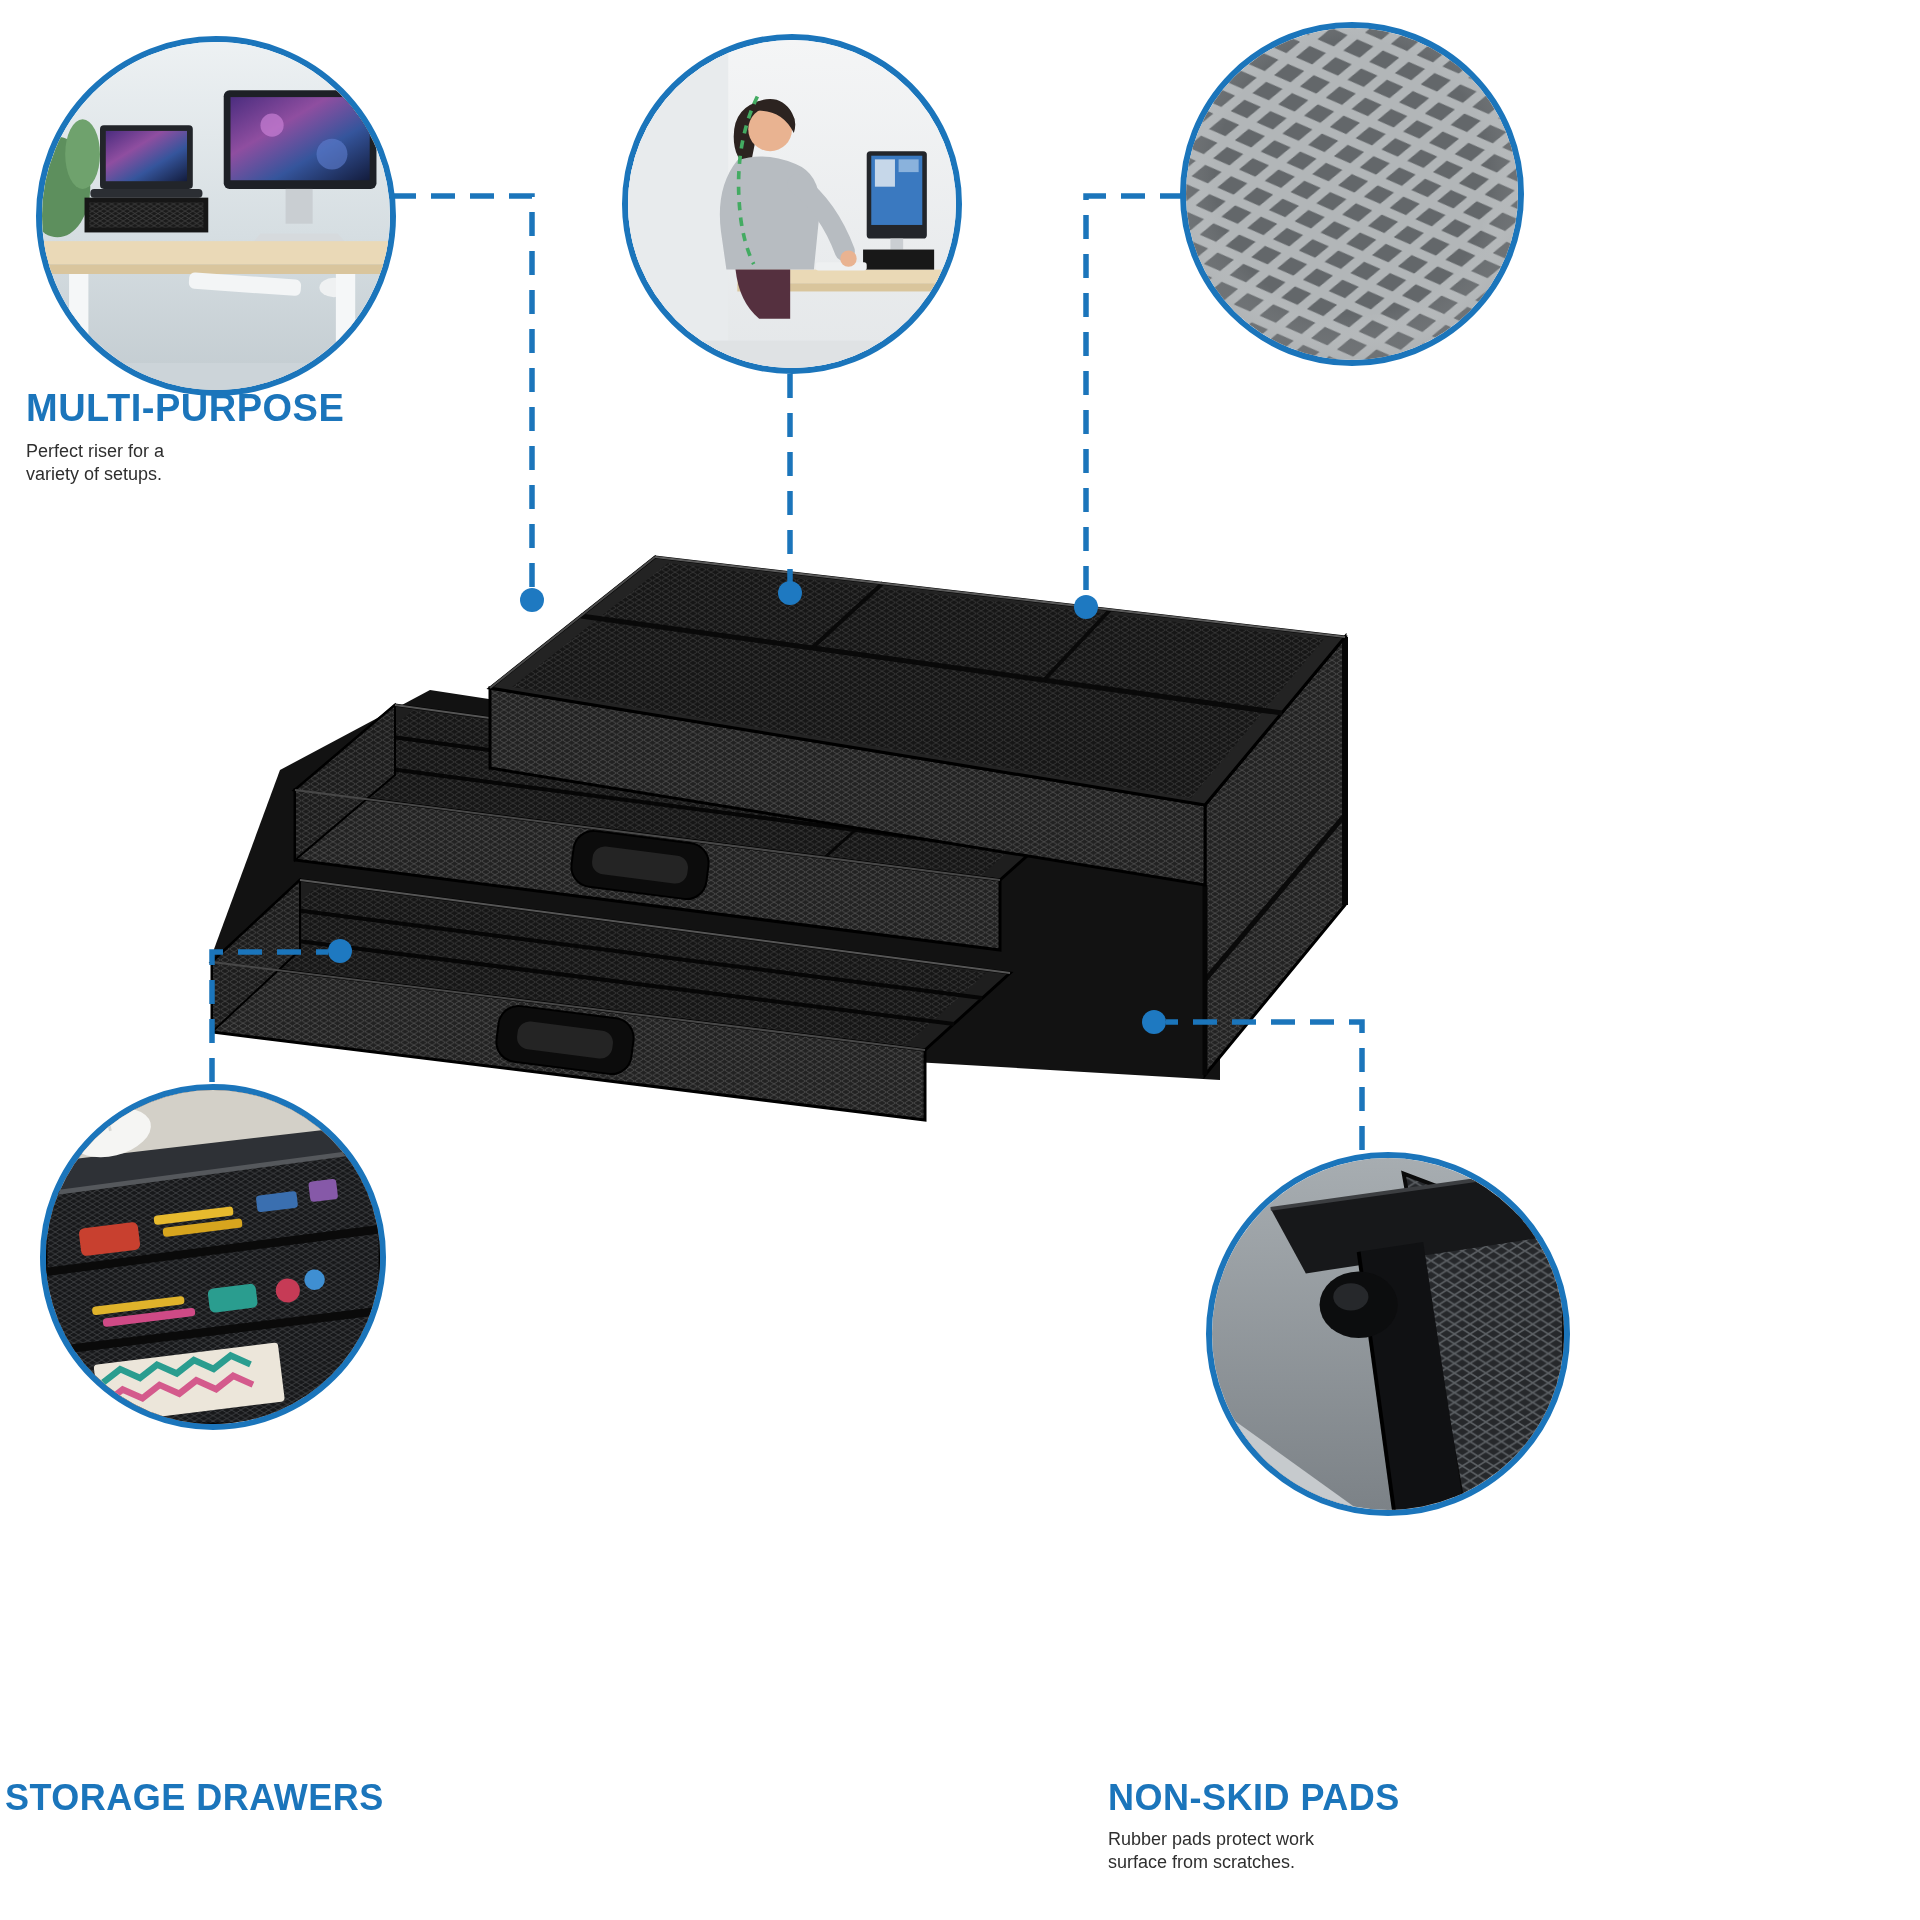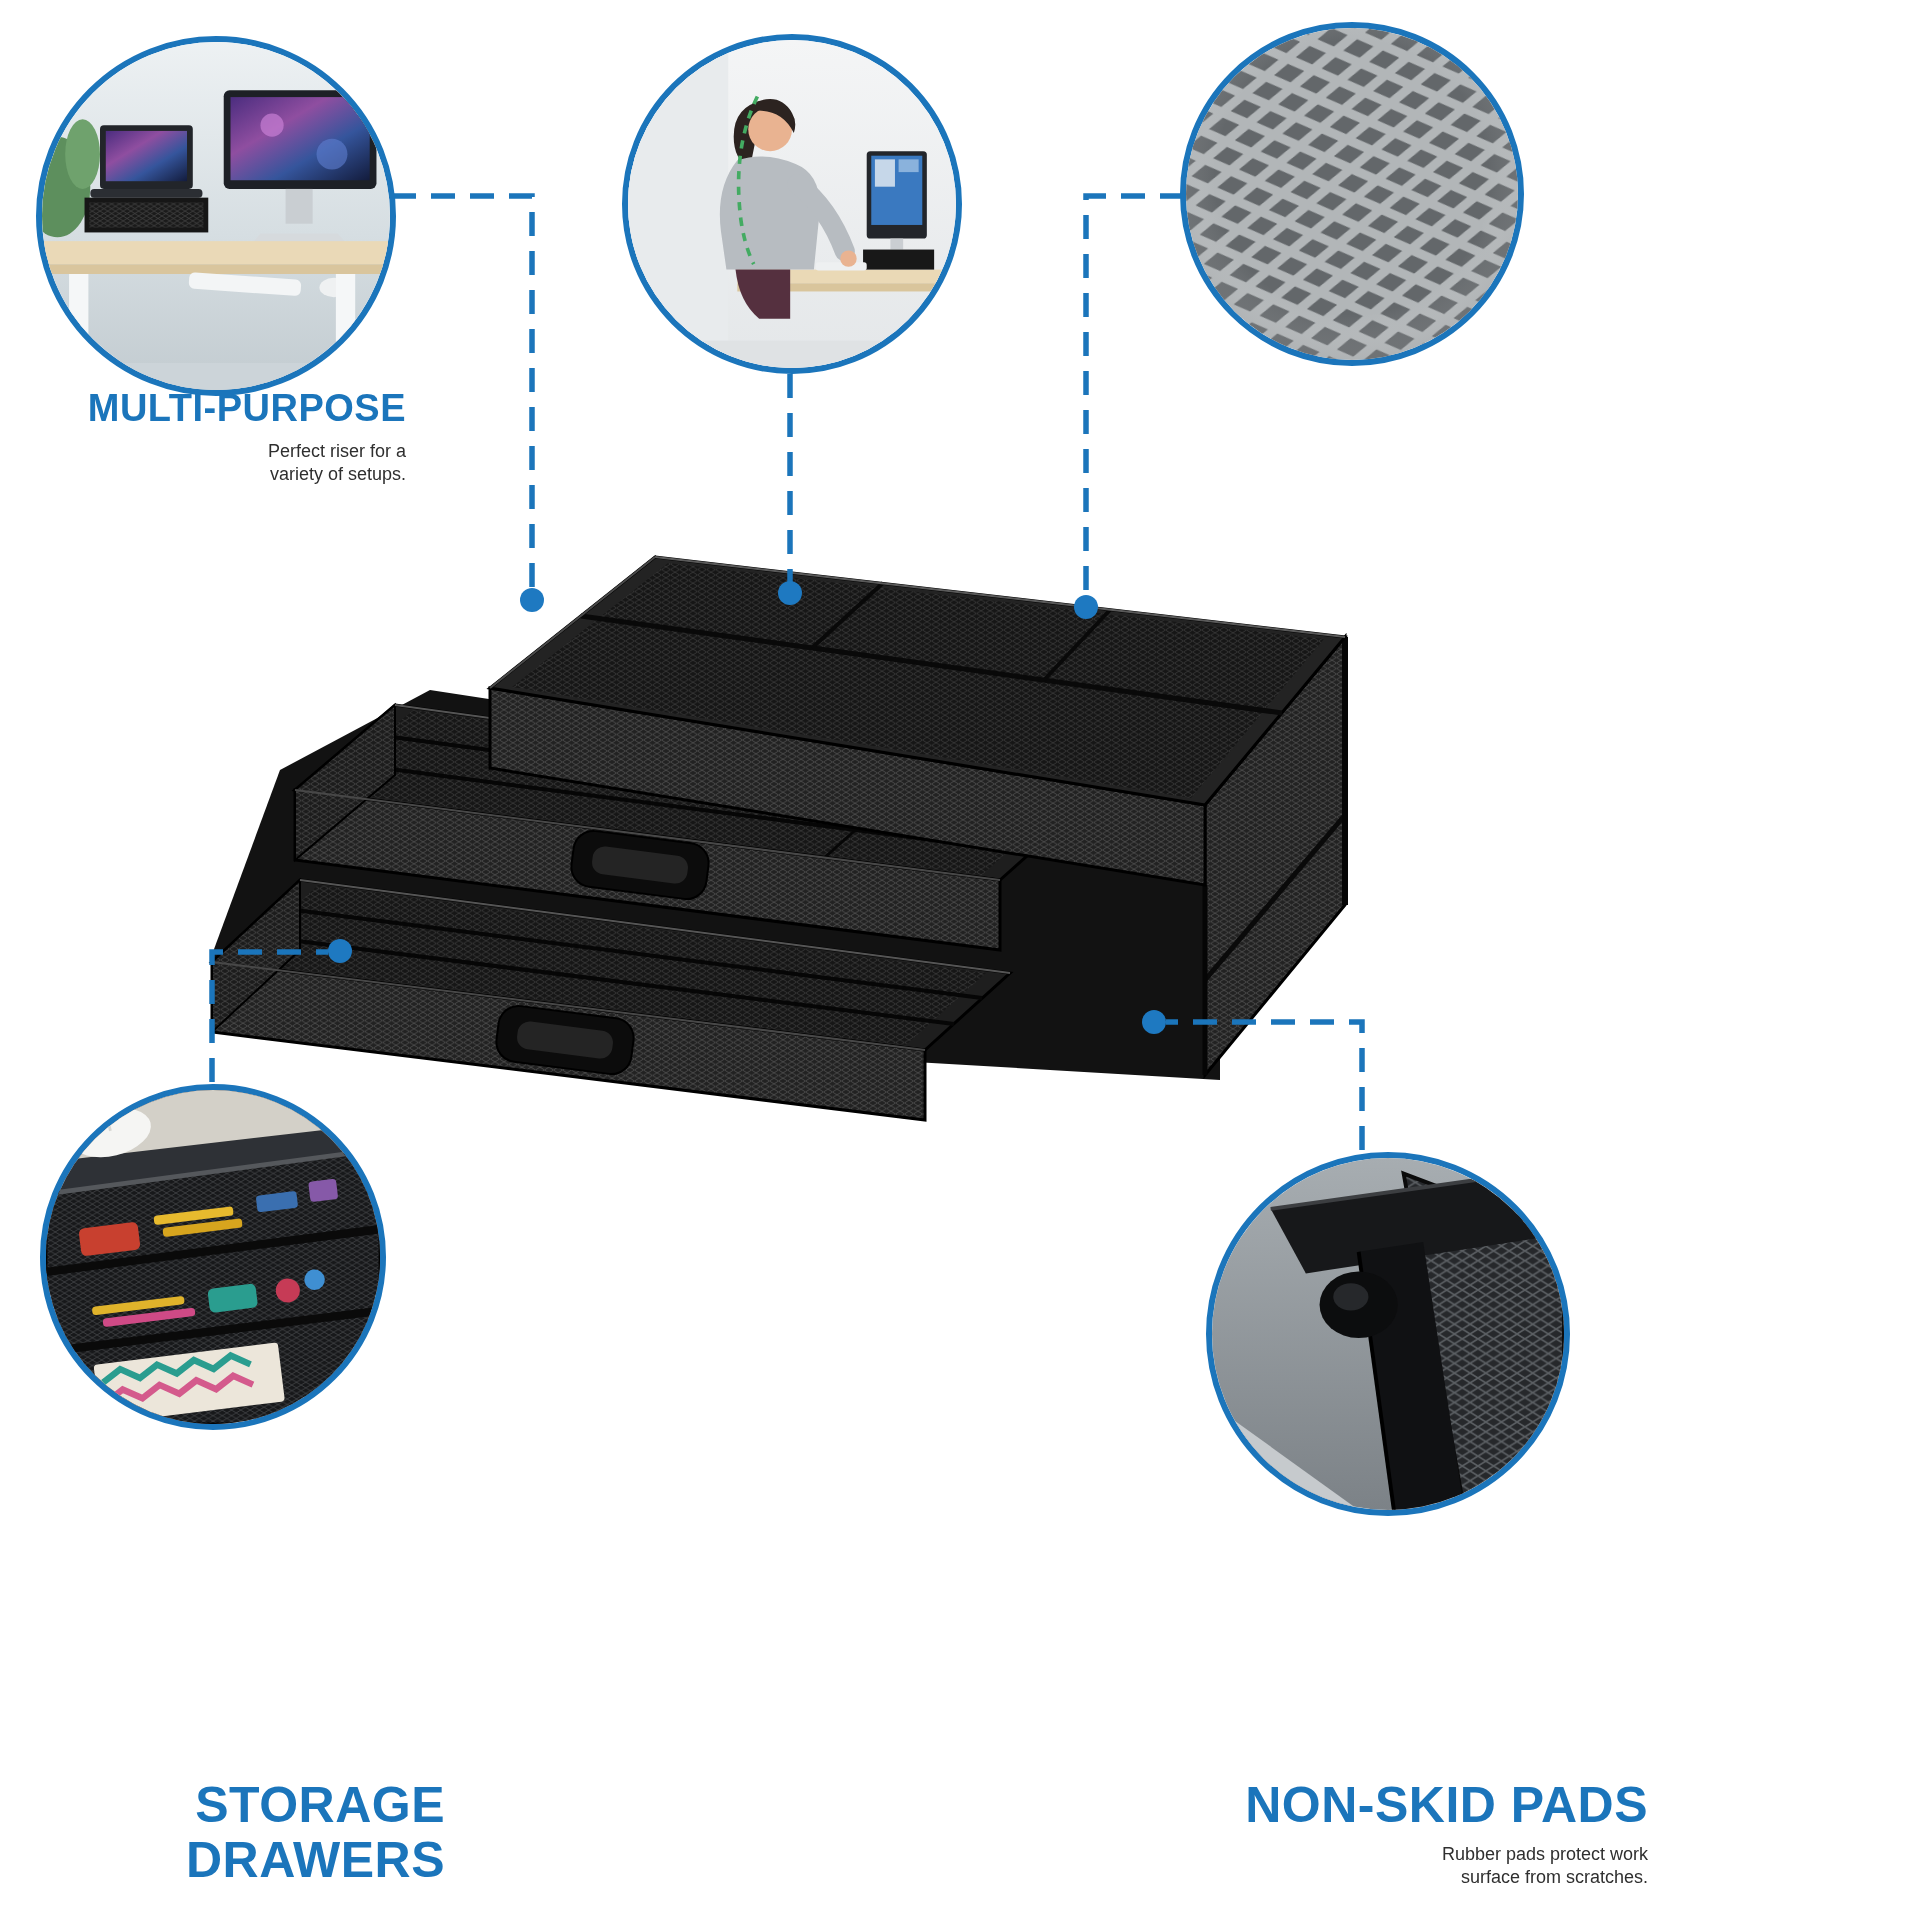--- a/index.html
+++ b/index.html
@@ -3,24 +3,24 @@
 <meta charset="utf-8">
 <style>
   *{margin:0;padding:0;box-sizing:border-box}
   html,body{background:#fff}
   body{font-family:"Liberation Sans",sans-serif;color:#2f2f2f}
   .canvas{position:relative;width:1920px;height:1920px;background:#ffffff;overflow:hidden}
 
   .circle{position:absolute;border:6px solid #1b75bb;border-radius:50%;overflow:hidden;background:#fff}
   .circle svg{display:block;width:100%;height:100%}
 
-  .feature-text{position:absolute;text-align:right}
+  .feature-text{position:absolute;text-align:left}
   .feature-title{color:#1b75bb;font-weight:bold;font-size:38px;letter-spacing:.5px;line-height:1.1}
   .feature-desc{color:#2f2f2f;font-size:18px;line-height:1.28;margin-top:10px;white-space:pre-line}
-  .big .feature-title{font-size:50px}
+  .big .feature-title{font-size:36px}
 
   .product{position:absolute;left:180px;top:520px;width:1220px;height:740px}
   .overlay{position:absolute;left:0;top:0;width:1920px;height:1920px;pointer-events:none}
 </style>
 </head>
 <body>
 
 <div class="canvas">
 
   <svg class="product" viewBox="0 0 1220 740">

